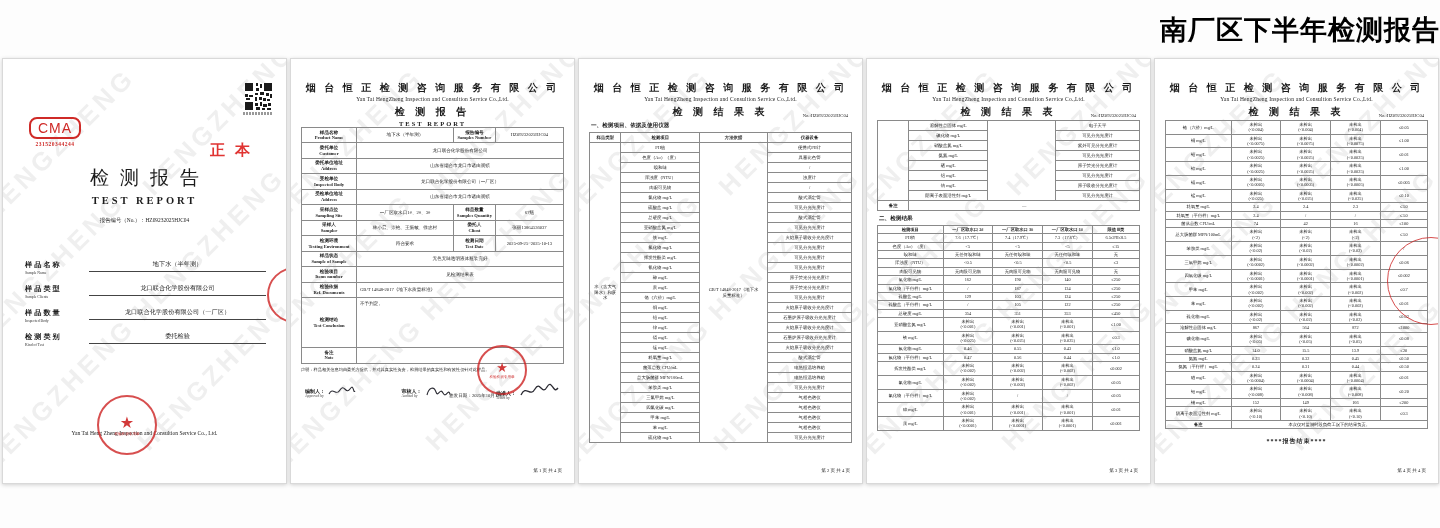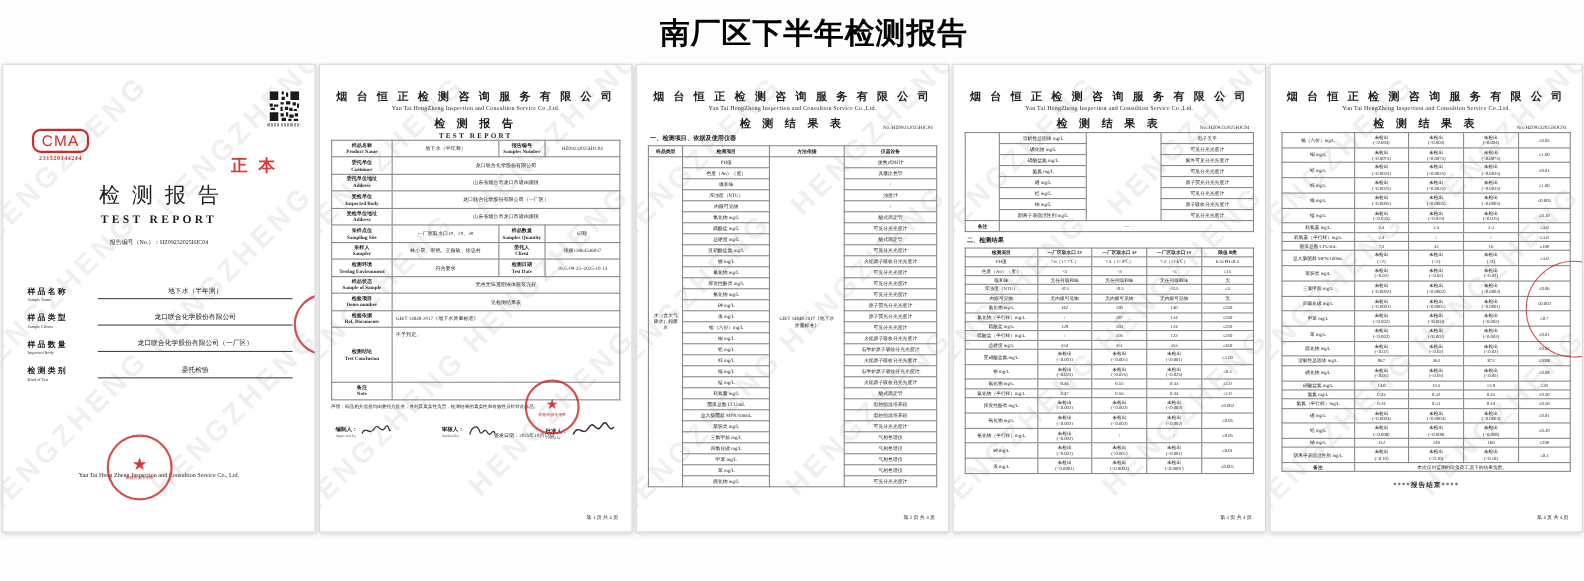--- a/index.html
+++ b/index.html
@@ -1,17 +1,17 @@
 <!DOCTYPE html>
 <html><head>
 <meta charset="utf-8">
 <style>
   html,body{margin:0;padding:0;background:#fdfdfd;width:1440px;height:528px;overflow:hidden;}
   body{font-family:"Liberation Serif",serif;color:#1c1c1c;}
-  .main-title{font-family:"Liberation Sans",sans-serif;font-weight:bold;font-size:27px;text-align:center;margin:12px 0 10px 40px;letter-spacing:1px;color:#000;}
+  .main-title{font-family:"Liberation Sans",sans-serif;font-weight:bold;font-size:27px;text-align:right;margin:12px 0 10px 40px;letter-spacing:1px;color:#000;}
   .pages{display:flex;gap:3px;padding:0 2px;}
   .page{position:relative;width:283px;height:424px;background:#fff;border:1px solid #d9d9d9;box-shadow:0 1px 4px rgba(0,0,0,.18);overflow:hidden;flex:0 0 auto;}
   .wm{position:absolute;inset:0;overflow:hidden;pointer-events:none;z-index:0;}
   .wm span{position:absolute;transform:rotate(-45deg);font:700 26px "Liberation Sans",sans-serif;color:rgba(155,155,155,.16);letter-spacing:4px;white-space:nowrap;}
   .wm span:nth-child(1){left:-45px;top:70px}
   .wm span:nth-child(2){left:115px;top:45px}
   .wm span:nth-child(3){left:-55px;top:195px}
   .wm span:nth-child(4){left:105px;top:170px}
   .wm span:nth-child(5){left:-45px;top:320px}
   .wm span:nth-child(6){left:110px;top:300px}

